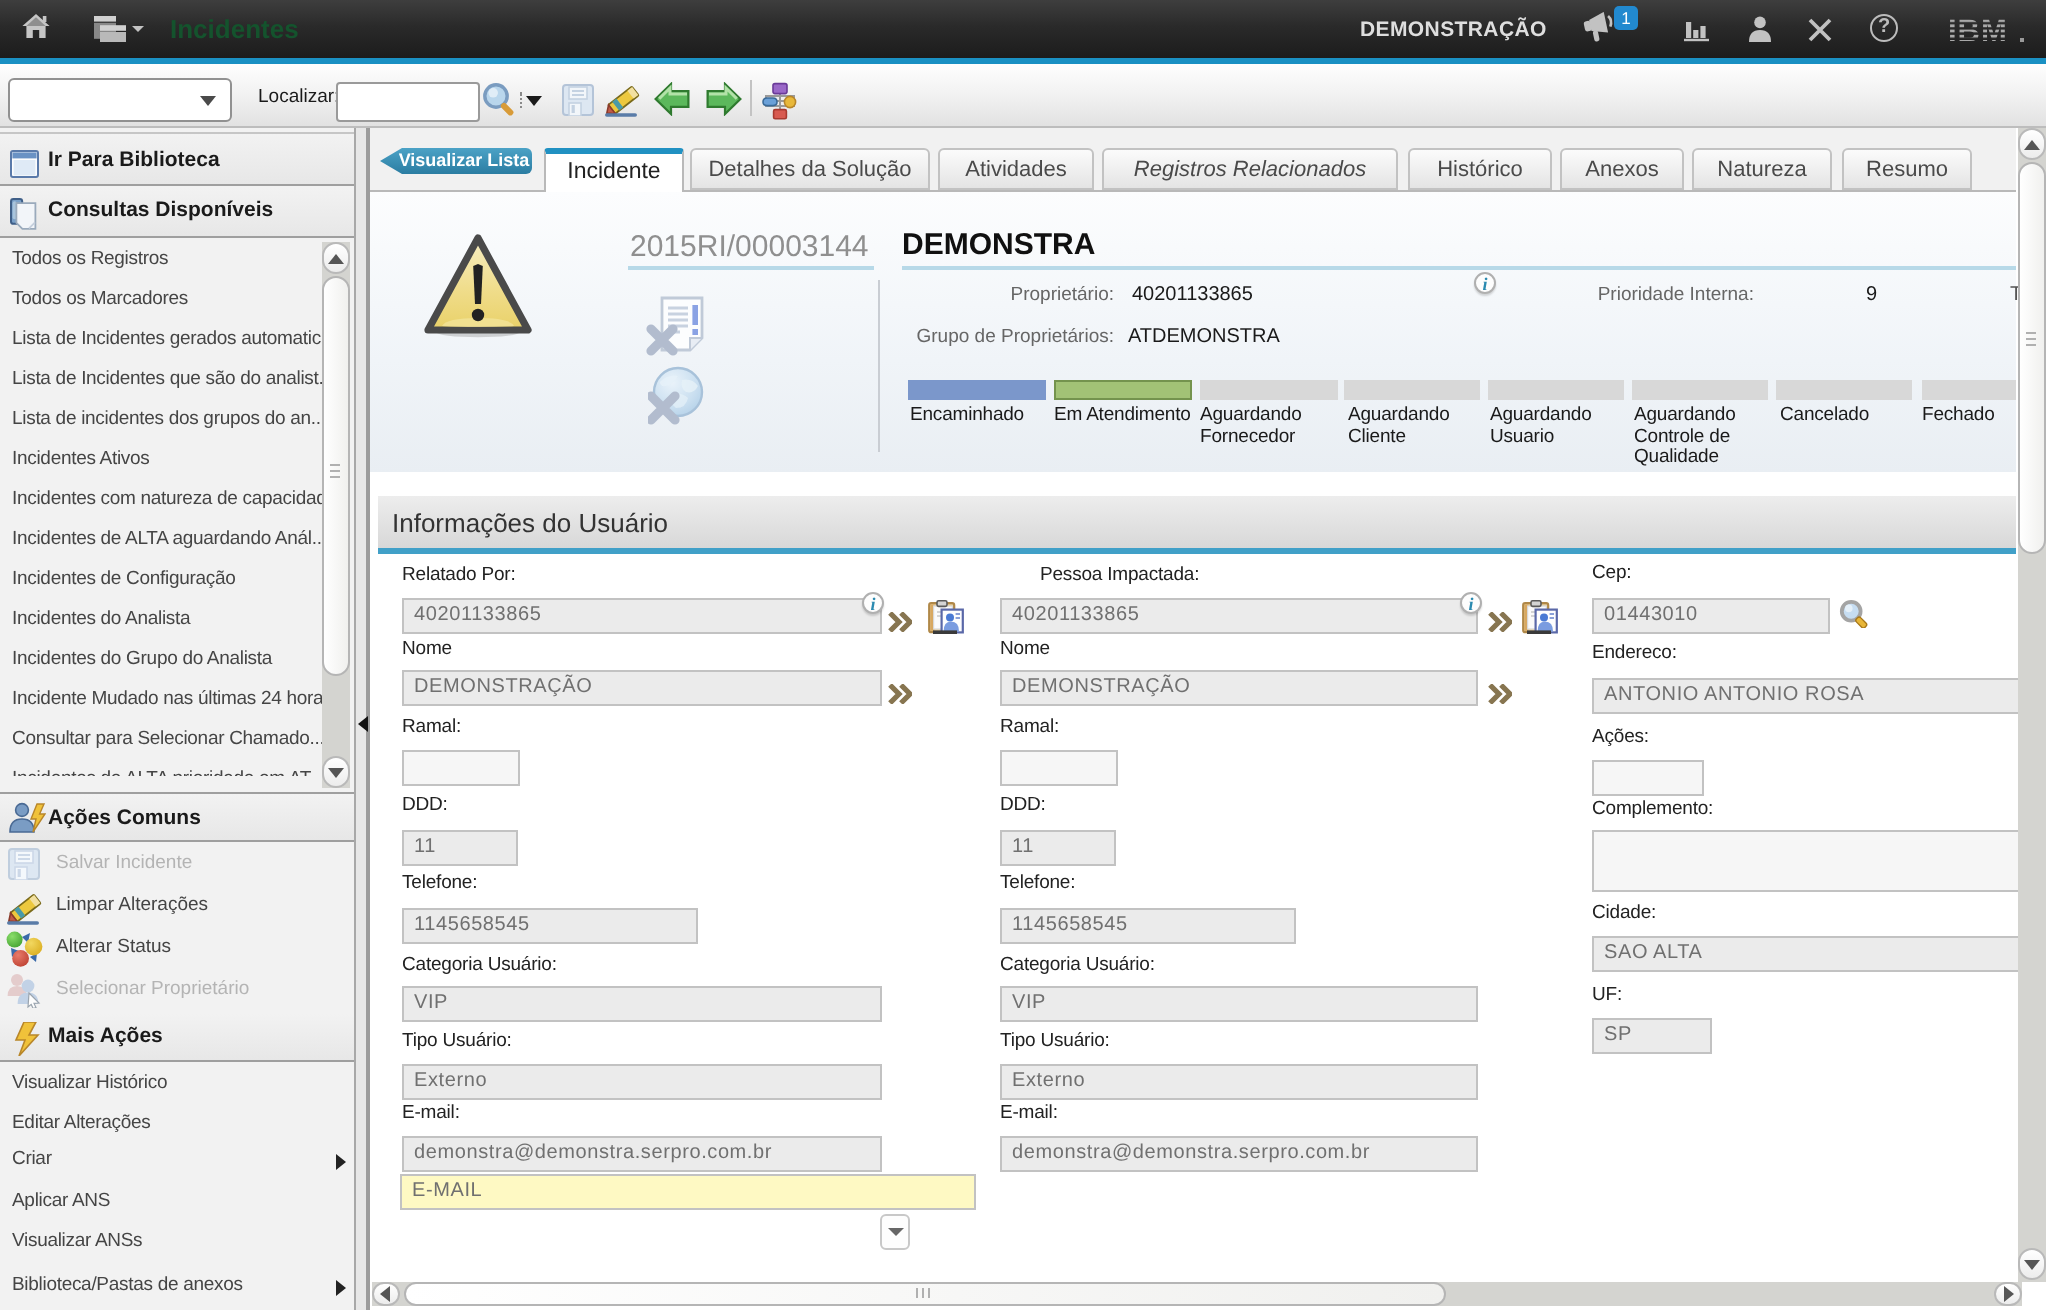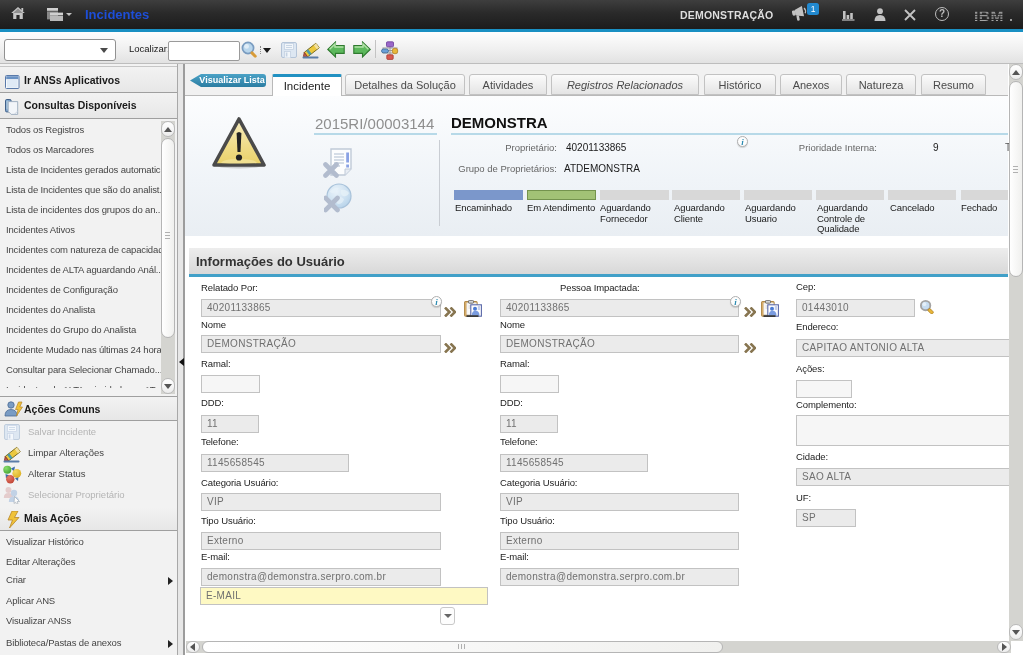--- a/index.html
+++ b/index.html
@@ -3,21 +3,21 @@
 <meta charset="utf-8">
 <style>
 * { margin:0; padding:0; box-sizing:border-box; }
 html,body { width:1023px; height:655px; overflow:hidden; }
 body { font-family:"Liberation Sans", sans-serif; position:relative; background:#fff; }
 .abs { position:absolute; }
 
 #topbar { left:0; top:0; width:1023px; height:29px;
   background:linear-gradient(180deg,#3e3e3e 0%,#2a2a2a 45%,#1c1c1c 100%); }
 #bluebar { left:0; top:29px; width:1023px; height:3px; background:#1a90c3; }
-#title { left:85px; top:0; height:16px; line-height:29px; color:#1d4ed8; font-size:13px; font-weight:bold; }
+#title { left:85px; top:0; height:16px; line-height:29px; color:#14532d; font-size:13px; font-weight:bold; }
 #demons { left:680px; top:0; height:29px; line-height:30px; color:#dedede; font-size:10.5px; font-weight:bold; letter-spacing:.2px;}
 #badge { left:807px; top:3px; width:12px; height:12px; background:#2289cf; color:#fff; font-size:8.5px; text-align:center; line-height:12px; border-radius:2.5px;}
 
 #toolbar { left:0; top:32px; width:1023px; height:32px;
   background:linear-gradient(180deg,#fefefe 0%,#f0f0f0 55%,#e2e2e2 100%);
   border-bottom:1px solid #bdbdbd; }
 #tb-select { left:4px; top:39px; width:112px; height:22px; background:#fff; border:1px solid #919191; border-radius:3px;}
 #tb-select .car { position:absolute; right:7px; top:8px; width:0; height:0; border-left:4px solid transparent; border-right:4px solid transparent; border-top:5px solid #4a4a4a;}
 #tb-loc { left:129px; top:32px; height:32px; line-height:33px; font-size:9.5px; color:#1a1a1a;}
 #tb-input { left:168px; top:41px; width:72px; height:20px; background:#fff; border:1px solid #9a9a9a; border-radius:2px;}
@@ -52,21 +52,21 @@
 #recid { left:315px; top:115px; font-size:15px; font-weight:normal; color:#8f8f8f; }
 #recidline { left:314px; top:133px; width:123px; height:2px; background:#b7d9e8; }
 #demline { left:451px; top:133px; width:557px; height:2px; background:#b7d9e8; }
 #demtxt { left:451px; top:114px; font-size:15px; font-weight:bold; color:#101010; }
 #vsep { left:439px; top:140px; width:1px; height:86px; background:#c9cdd3; }
 .hlab { position:absolute; font-size:9.5px; color:#666666; text-align:right; }
 .hval { position:absolute; font-size:10px; color:#1a1a1a; }
 .pseg { position:absolute; top:190px; height:10px; background:#d8d8d8; }
 .plab { position:absolute; top:203px; font-size:9.5px; letter-spacing:-0.1px; color:#1a1a1a; line-height:10.5px; white-space:pre-line; }
 
-#sechead { left:189px; top:248px; width:819px; height:29px; background:linear-gradient(180deg,#ededed,#d8d8d8); border-bottom:3px solid #41a0c8;font-weight:bold; }
+#sechead { left:189px; top:248px; width:819px; height:29px; background:linear-gradient(180deg,#ededed,#d8d8d8); border-bottom:3px solid #41a0c8; }
 #sechead span { position:absolute; left:7px; top:6px; font-size:13px; color:#333; }
 
 .flab { position:absolute; font-size:9.5px; letter-spacing:-0.1px; color:#222222; white-space:nowrap; }
 .finp { position:absolute; height:18px; background:#ebebeb; border:1px solid #c2c2c2; font-size:10px; color:#707070; line-height:16px; padding-left:5px; letter-spacing:0.3px; white-space:nowrap; overflow:hidden; }
 .fempty { background:#f6f6f6; }
 .chev { position:absolute; width:12px; height:10px; }
 .info { position:absolute; width:11px; height:11px; border:1px solid #b0b0b0; border-radius:50%; background:#fdfdfd; color:#2a8ab0; font-size:9px; font-style:italic; font-weight:bold; text-align:center; line-height:10px; font-family:"Liberation Serif",serif; box-shadow:0 1px 1px rgba(0,0,0,0.15); }
 </style>
 </head>
 <body>
@@ -165,21 +165,21 @@
     <span class="car"></span>
   </div>
 <div class="abs" id="tb-loc">Localizar:</div>
 <div class="abs" id="tb-input"></div>
 <div class="abs tbsep" style="left:375px; top:40px;"></div>
 
 <div class="abs" id="sidebar"></div>
 <div class="abs" id="gapstrip"></div>
 <div class="abs" id="collapsetri"></div>
 <div class="abs sbhead" style="top:66px; height:27px; border-top:1px solid #c6c6c6;">
-    <span style="top:7px;">Ir ANSs Aplicativos</span>
+    <span style="top:7px;">Ir Para Biblioteca</span>
   </div>
 <div class="abs sbhead" style="top:94px; height:25px;">
     <span style="top:5px;">Consultas Disponíveis</span>
   </div>
 <div class="abs sbitem" style="top:124px;">Todos os Registros</div>
 <div class="abs sbitem" style="top:144px;">Todos os Marcadores</div>
 <div class="abs sbitem" style="top:164px;">Lista de Incidentes gerados automatic...</div>
 <div class="abs sbitem" style="top:184px;">Lista de Incidentes que são do analist...</div>
 <div class="abs sbitem" style="top:204px;">Lista de incidentes dos grupos do an...</div>
 <div class="abs sbitem" style="top:224px;">Incidentes Ativos</div>
@@ -430,21 +430,21 @@
 <div class="abs flab" style="left:201px; top:515px;">Tipo Usuário:</div>
 <div class="abs finp" style="left:201px; top:532px; width:240px;">Externo</div>
 <div class="abs flab" style="left:201px; top:551px;">E-mail:</div>
 <div class="abs finp" style="left:201px; top:568px; width:240px;">demonstra@demonstra.serpro.com.br</div>
 <div class="abs flab" style="left:201px; top:589px;margin-left:33px;">Origem:</div>
 <div class="abs finp" style="left:200px; top:587px; width:288px; background:#fef9c3;">E-MAIL</div>
 <div class="abs" style="left:440px; top:607px; width:15px; height:18px; background:#fdfdfd; border:1px solid #c8c8c8; border-radius:3px;">
     <span style="position:absolute; left:2.5px; top:6px; width:0; height:0; border-left:4px solid transparent; border-right:4px solid transparent; border-top:4.5px solid #666;"></span>
   </div>
 
-<div class="abs flab" style="left:520px; top:282px;padding-left:40px;">Pessoa Impactada:</div>
+<div class="abs flab" style="left:480px; top:282px;padding-left:40px;">Pessoa Impactada:</div>
 <div class="abs finp" style="left:500px; top:299px; width:239px;">40201133865</div>
 <div class="abs info" style="left:730px; top:296px;">i</div>
 <div class="abs chev" style="left:744px; top:303px;"><svg width="12" height="10" viewBox="0 0 12 10">
       <path d="M1 0.5 L5.5 5 1 9.5 M6.5 0.5 L11 5 6.5 9.5" stroke="#877550" stroke-width="2.6" fill="none"></path>
     </svg></div>
 <div class="abs flab" style="left:500px; top:319px;">Nome</div>
 <div class="abs finp" style="left:500px; top:335px; width:239px;">DEMONSTRAÇÃO</div>
 <div class="abs chev" style="left:744px; top:339px;"><svg width="12" height="10" viewBox="0 0 12 10">
       <path d="M1 0.5 L5.5 5 1 9.5 M6.5 0.5 L11 5 6.5 9.5" stroke="#877550" stroke-width="2.6" fill="none"></path>
     </svg></div>
@@ -457,21 +457,21 @@
 <div class="abs flab" style="left:500px; top:477px;">Categoria Usuário:</div>
 <div class="abs finp" style="left:500px; top:493px; width:239px;">VIP</div>
 <div class="abs flab" style="left:500px; top:515px;">Tipo Usuário:</div>
 <div class="abs finp" style="left:500px; top:532px; width:239px;">Externo</div>
 <div class="abs flab" style="left:500px; top:551px;">E-mail:</div>
 <div class="abs finp" style="left:500px; top:568px; width:239px;">demonstra@demonstra.serpro.com.br</div>
 
 <div class="abs flab" style="left:796px; top:281px;">Cep:</div>
 <div class="abs finp" style="left:796px; top:299px; width:119px;">01443010</div>
 <div class="abs flab" style="left:796px; top:321px;">Endereco:</div>
-<div class="abs finp" style="left:796px; top:339px; width:215px;">CAPITAO ANTONIO ALTA</div>
+<div class="abs finp" style="left:796px; top:339px; width:215px;">ANTONIO ANTONIO ROSA</div>
 <div class="abs flab" style="left:796px; top:363px;">Ações:</div>
 <div class="abs finp fempty" style="left:796px; top:380px; width:56px;"></div>
 <div class="abs flab" style="left:796px; top:399px;">Complemento:</div>
 <div class="abs finp fempty" style="left:796px; top:415px; width:215px; height:31px;"></div>
 <div class="abs flab" style="left:796px; top:451px;">Cidade:</div>
 <div class="abs finp" style="left:796px; top:468px; width:215px;">SAO ALTA</div>
 <div class="abs flab" style="left:796px; top:492px;">UF:</div>
 <div class="abs finp" style="left:796px; top:509px; width:60px;">SP</div>
 
 <div class="abs strack" style="left:186px; top:641px; width:825px; height:12px;"></div>

